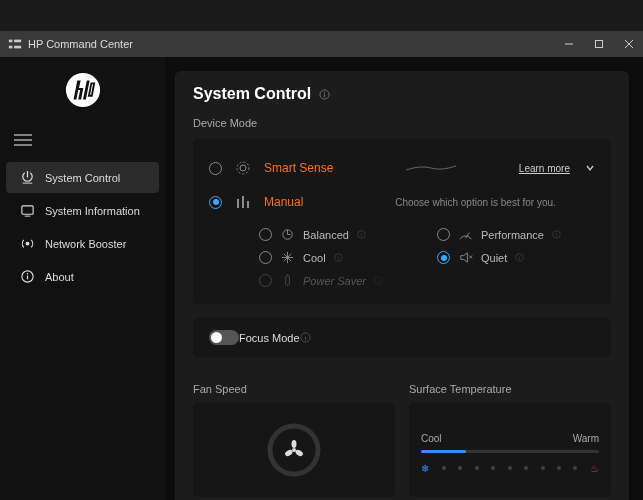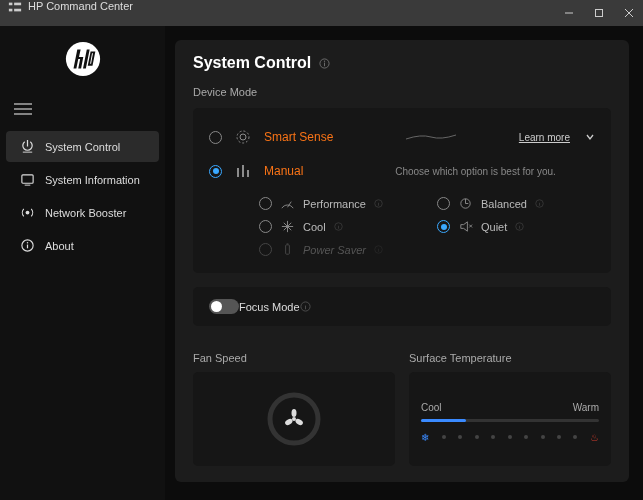--- a/index.html
+++ b/index.html
@@ -1,17 +1,17 @@
 <!DOCTYPE html>
 <html><head>
 <meta charset="utf-8">
 <style>
 * { margin: 0; padding: 0; box-sizing: border-box; font-family: -apple-system, BlinkMacSystemFont, "Segoe UI", sans-serif; }
 body { background: #1a1a1a; color: #ccc; width: 643px; height: 500px; overflow: hidden; }
-.titlebar { height: 26px; background: #3a3a3a; display: flex; padding: 0 8px; font-size: 11px; color: #ddd; }
+.titlebar { height: 26px; background: #3a3a3a; display: flex; align-items: center; padding: 0 8px; font-size: 11px; color: #ddd; margin-top: 31px; }
 .titlebar-icon { width: 14px; height: 14px; margin-right: 6px; }
 .titlebar-title { flex: 1; }
 .win-controls { display: flex; gap: 18px; align-items: center; }
 .win-btn { width: 12px; height: 12px; display: flex; align-items: center; justify-content: center; cursor: pointer; color: #ccc; }
 .layout { display: flex; height: calc(500px - 26px); }
 .sidebar { width: 165px; background: #111; display: flex; flex-direction: column; }
 .logo-wrap { display: flex; justify-content: center; padding: 14px 0 18px; }
 .logo { width: 38px; height: 38px; }
 .hamburger { padding: 6px 14px 10px; }
 .ham-icon { width: 18px; height: 14px; }
@@ -174,36 +174,36 @@
               <rect x="13" y="8" width="2" height="7" fill="#aaa"></rect>
             </svg>
           <span class="mode-label">Manual</span>
           <span class="mode-desc">Choose which option is best for you.</span>
         </div>
 
         <div class="sub-options">
           <div class="sub-opt">
             <div class="radio"></div>
             <svg class="mode-icon" viewBox="0 0 16 16">
+                <circle cx="8" cy="8" r="5" fill="none" stroke="#aaa"></circle>
+                <path d="M8 3 L8 8 L11 8" stroke="#aaa" fill="none"></path>
+              </svg>
+            <span>Balanced</span>
+            <svg class="info-i" viewBox="0 0 12 12">
+                <circle cx="6" cy="6" r="5" fill="none" stroke="#777"></circle>
+                <line x1="6" y1="5" x2="6" y2="9" stroke="#777"></line>
+              </svg>
+          </div>
+          <div class="sub-opt">
+            <div class="radio"></div>
+            <svg class="mode-icon" viewBox="0 0 16 16">
                 <path d="M2 13 A7 7 0 0 1 14 13" fill="none" stroke="#aaa"></path>
                 <line x1="8" y1="12" x2="12" y2="6" stroke="#aaa"></line>
               </svg>
             <span>Performance</span>
-            <svg class="info-i" viewBox="0 0 12 12">
-                <circle cx="6" cy="6" r="5" fill="none" stroke="#777"></circle>
-                <line x1="6" y1="5" x2="6" y2="9" stroke="#777"></line>
-              </svg>
-          </div>
-          <div class="sub-opt">
-            <div class="radio"></div>
-            <svg class="mode-icon" viewBox="0 0 16 16">
-                <circle cx="8" cy="8" r="5" fill="none" stroke="#aaa"></circle>
-                <path d="M8 3 L8 8 L11 8" stroke="#aaa" fill="none"></path>
-              </svg>
-            <span>Balanced</span>
             <svg class="info-i" viewBox="0 0 12 12">
                 <circle cx="6" cy="6" r="5" fill="none" stroke="#777"></circle>
                 <line x1="6" y1="5" x2="6" y2="9" stroke="#777"></line>
               </svg>
           </div>
           <div class="sub-opt">
             <div class="radio"></div>
             <svg class="mode-icon" viewBox="0 0 16 16">
                 <g stroke="#aaa" stroke-width="1">
                   <line x1="8" y1="2" x2="8" y2="14"></line>

